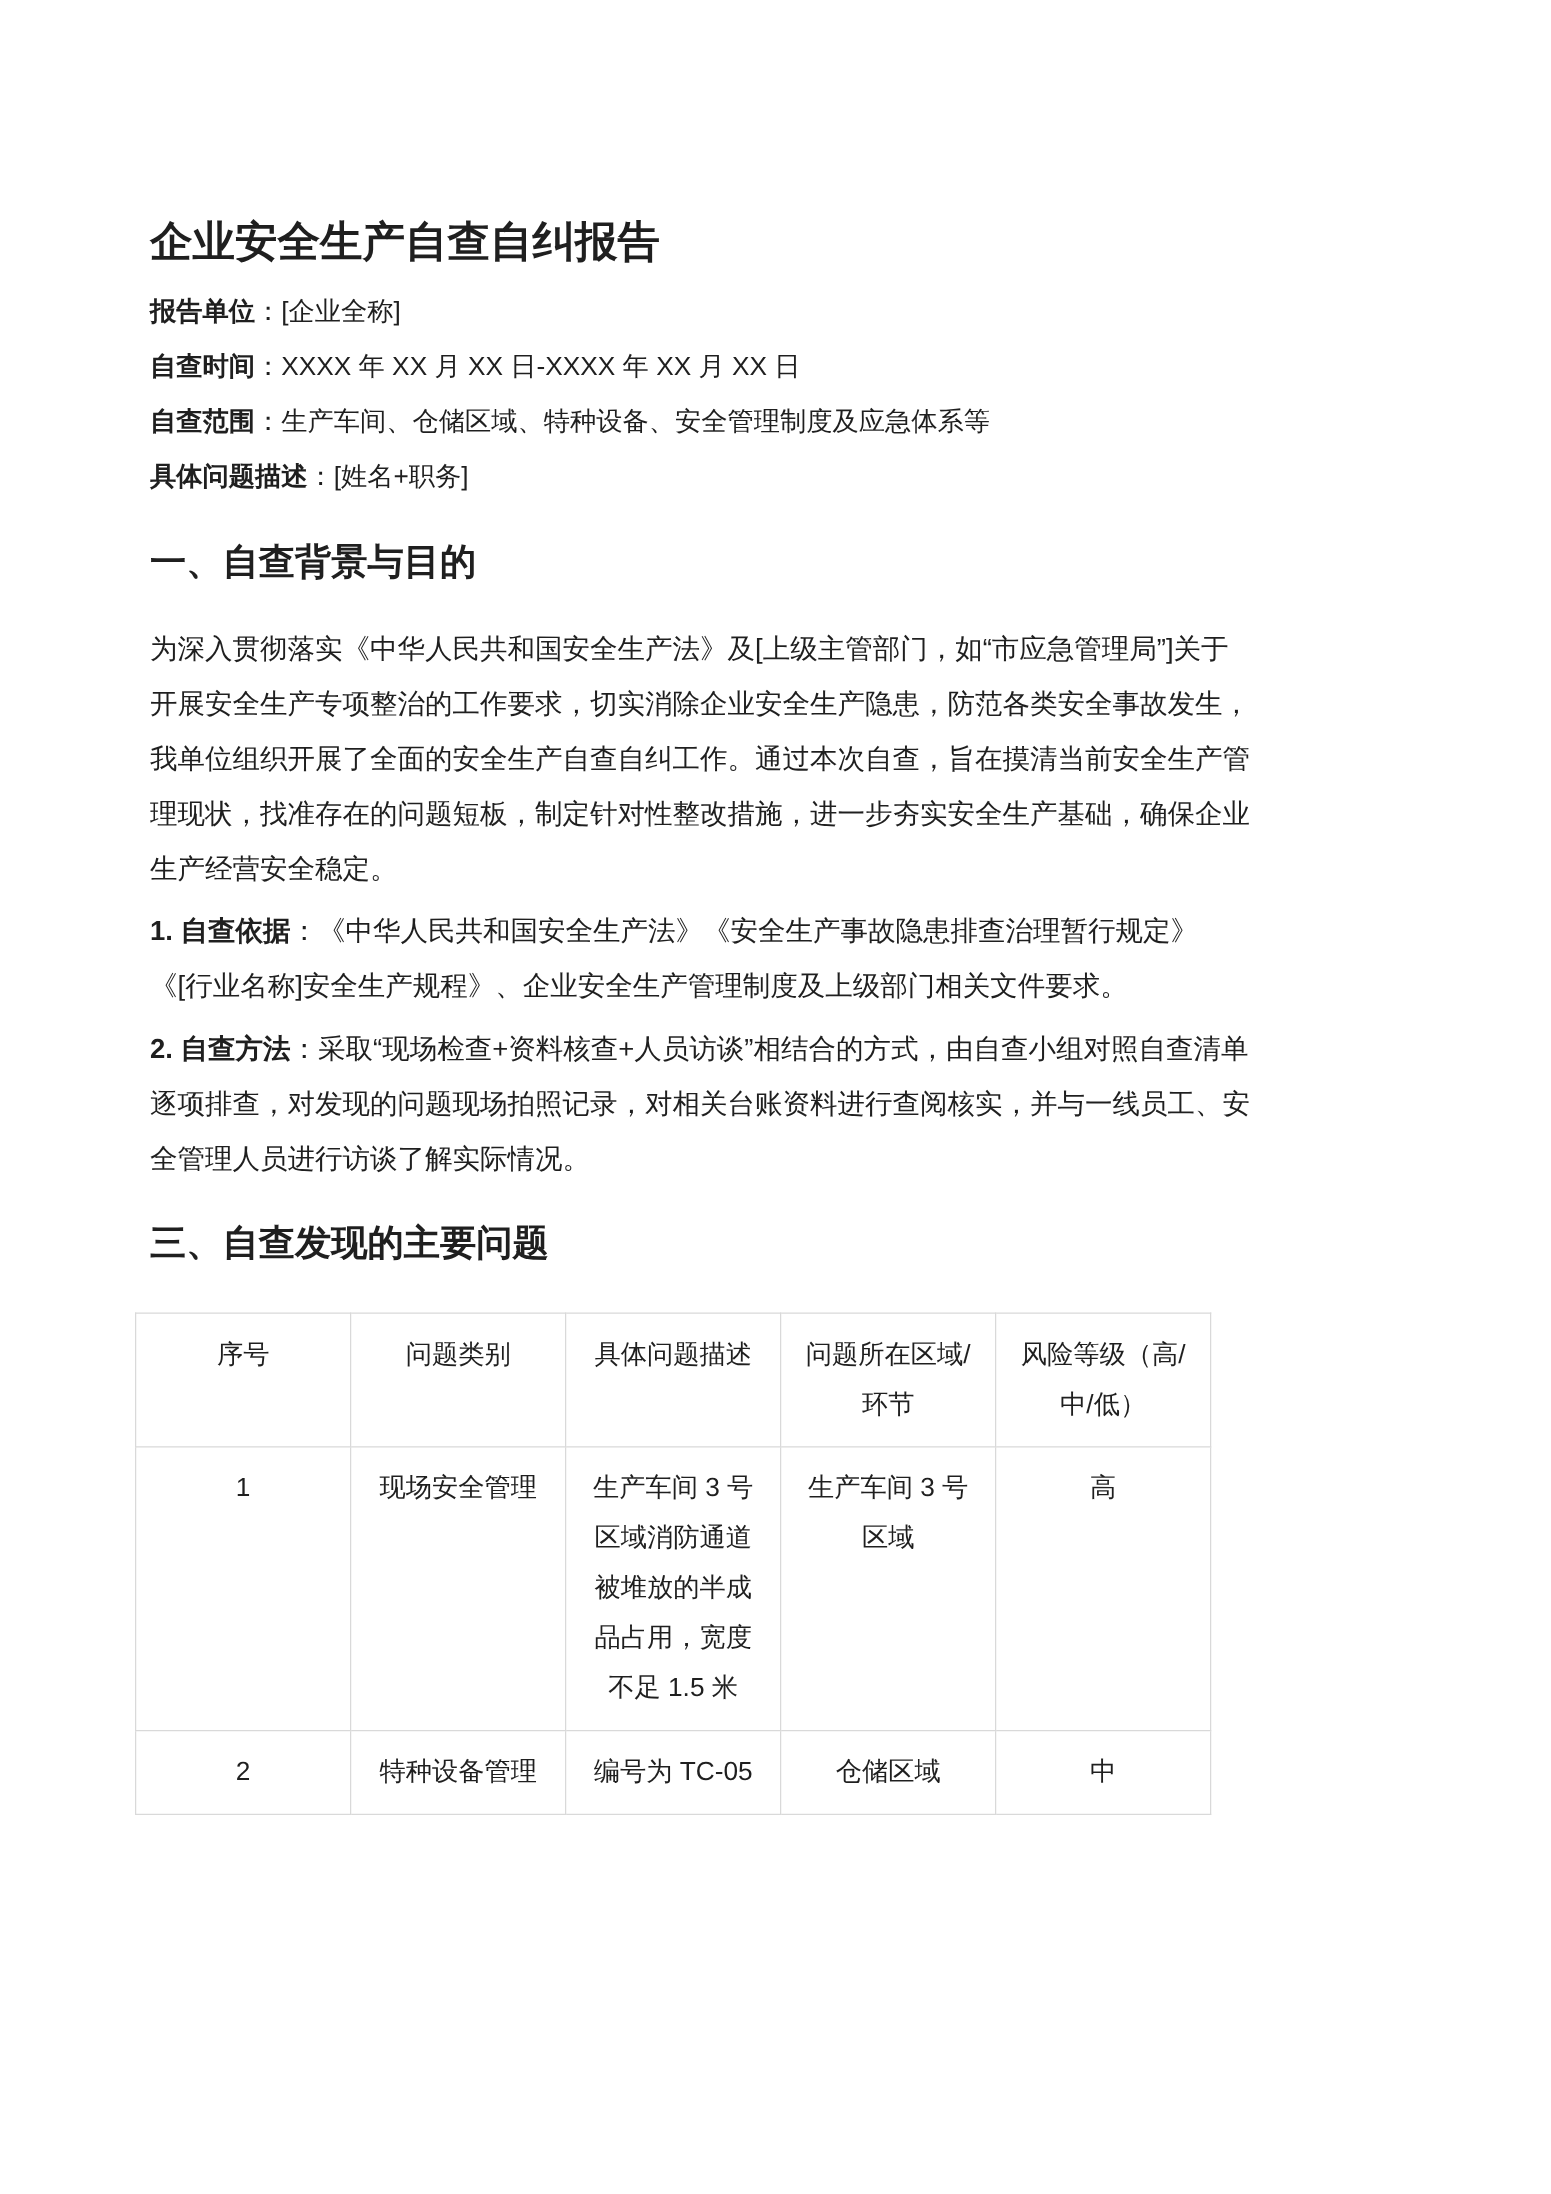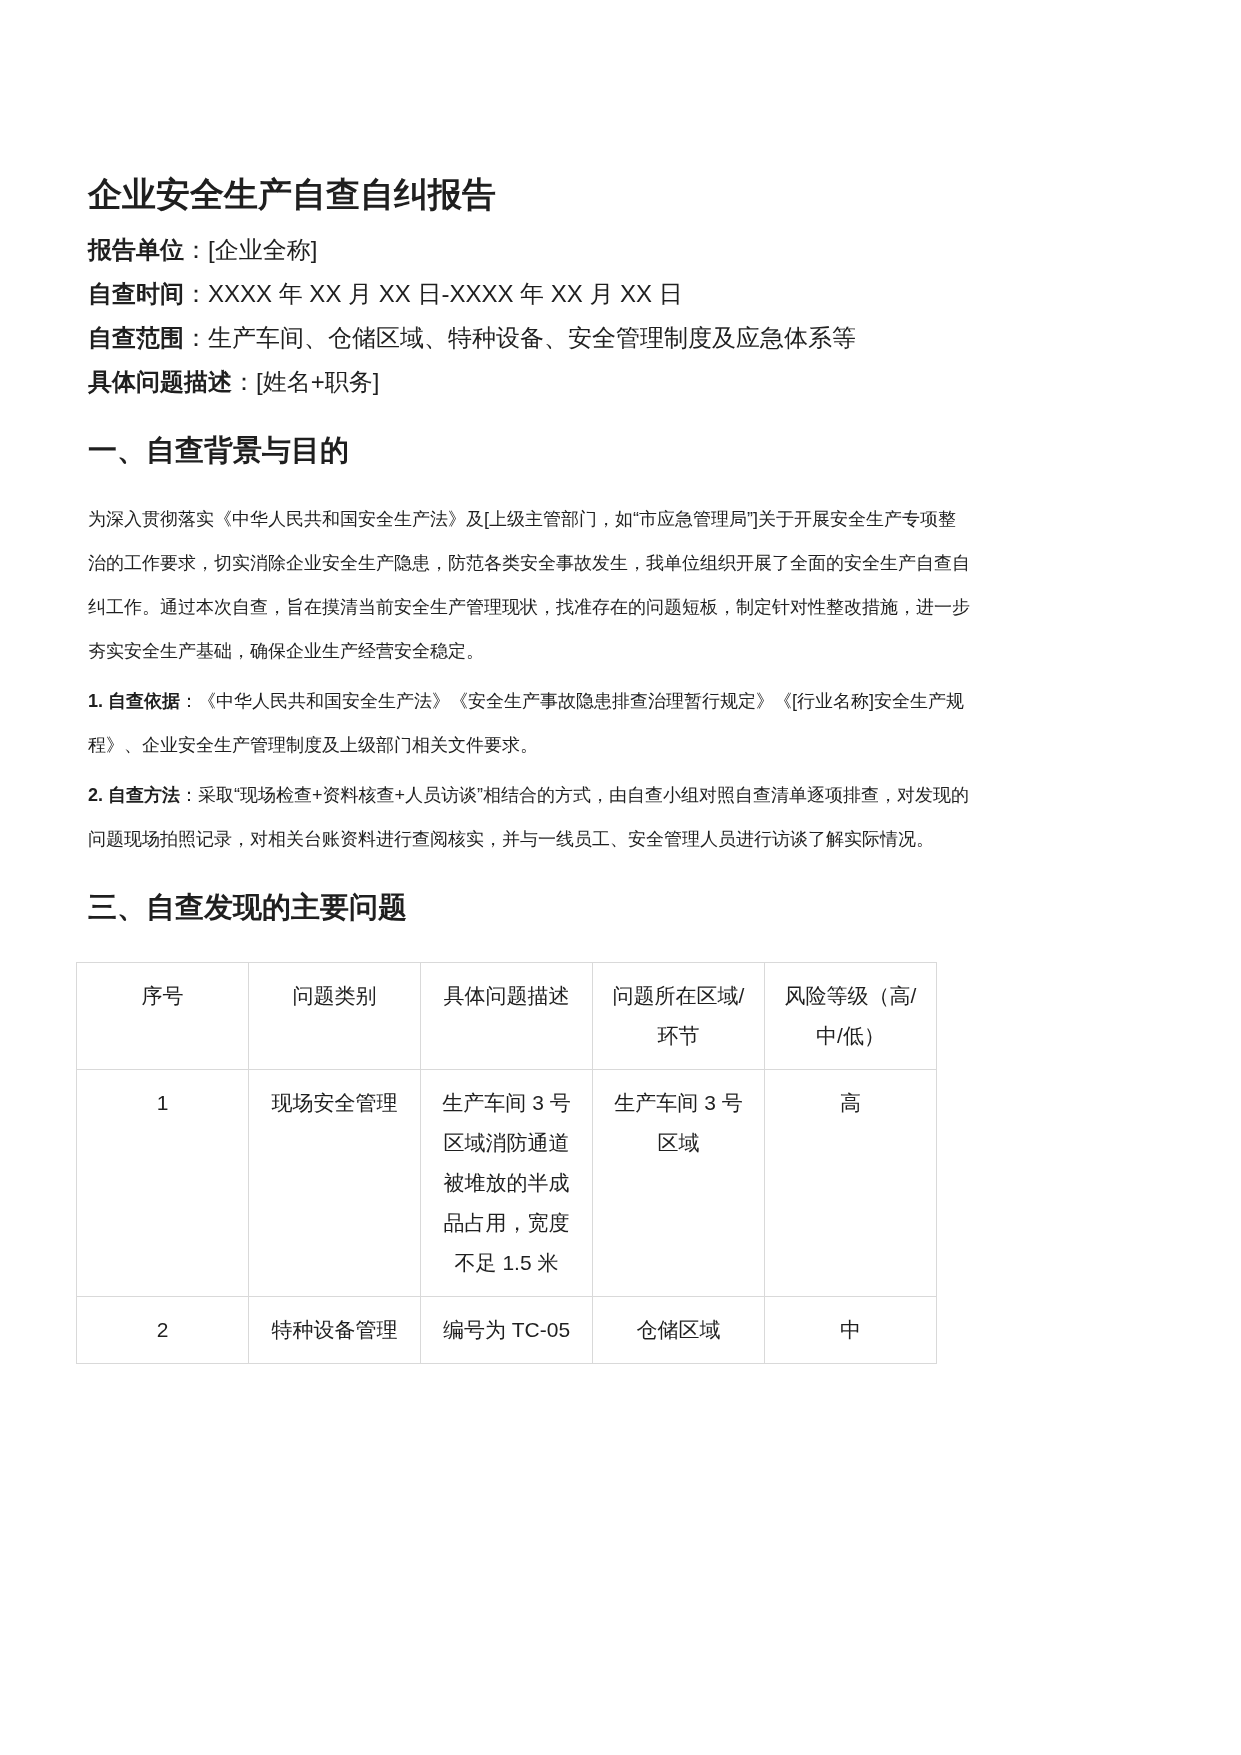--- a/index.html
+++ b/index.html
@@ -11,42 +11,42 @@
     width: 1241px;
     height: 1755px;
     font-family: "Liberation Sans", "DejaVu Sans", sans-serif;
     color: #1f1f1f;
     overflow: hidden;
   }
   .page {
     box-sizing: border-box;
     width: 1241px;
     height: 1755px;
-    padding: 170px 165px 0 88px;
+    padding: 170px 165px 0 120px;
   }
   h1.doc-title {
     font-size: 34px;
     line-height: 48px;
     font-weight: bold;
     margin: 0 0 10px 0;
   }
   .meta-block p {
-    font-size: 24px;
+    font-size: 21px;
     line-height: 44px;
     margin: 0;
   }
   .meta-block .label { font-weight: bold; }
   h2.section-heading {
     font-size: 29px;
     line-height: 42px;
     font-weight: bold;
     margin: 25px 0 26px 0;
   }
   p.body-para {
-    font-size: 18px;
+    font-size: 22px;
     line-height: 44px;
     margin: 0 0 6px 0;
     max-width: 884px;
   }
   p.body-para .run-label { font-weight: bold; }
   table.issues-table {
     border-collapse: collapse;
     table-layout: fixed;
     width: 860px;
     margin-left: -12px;

